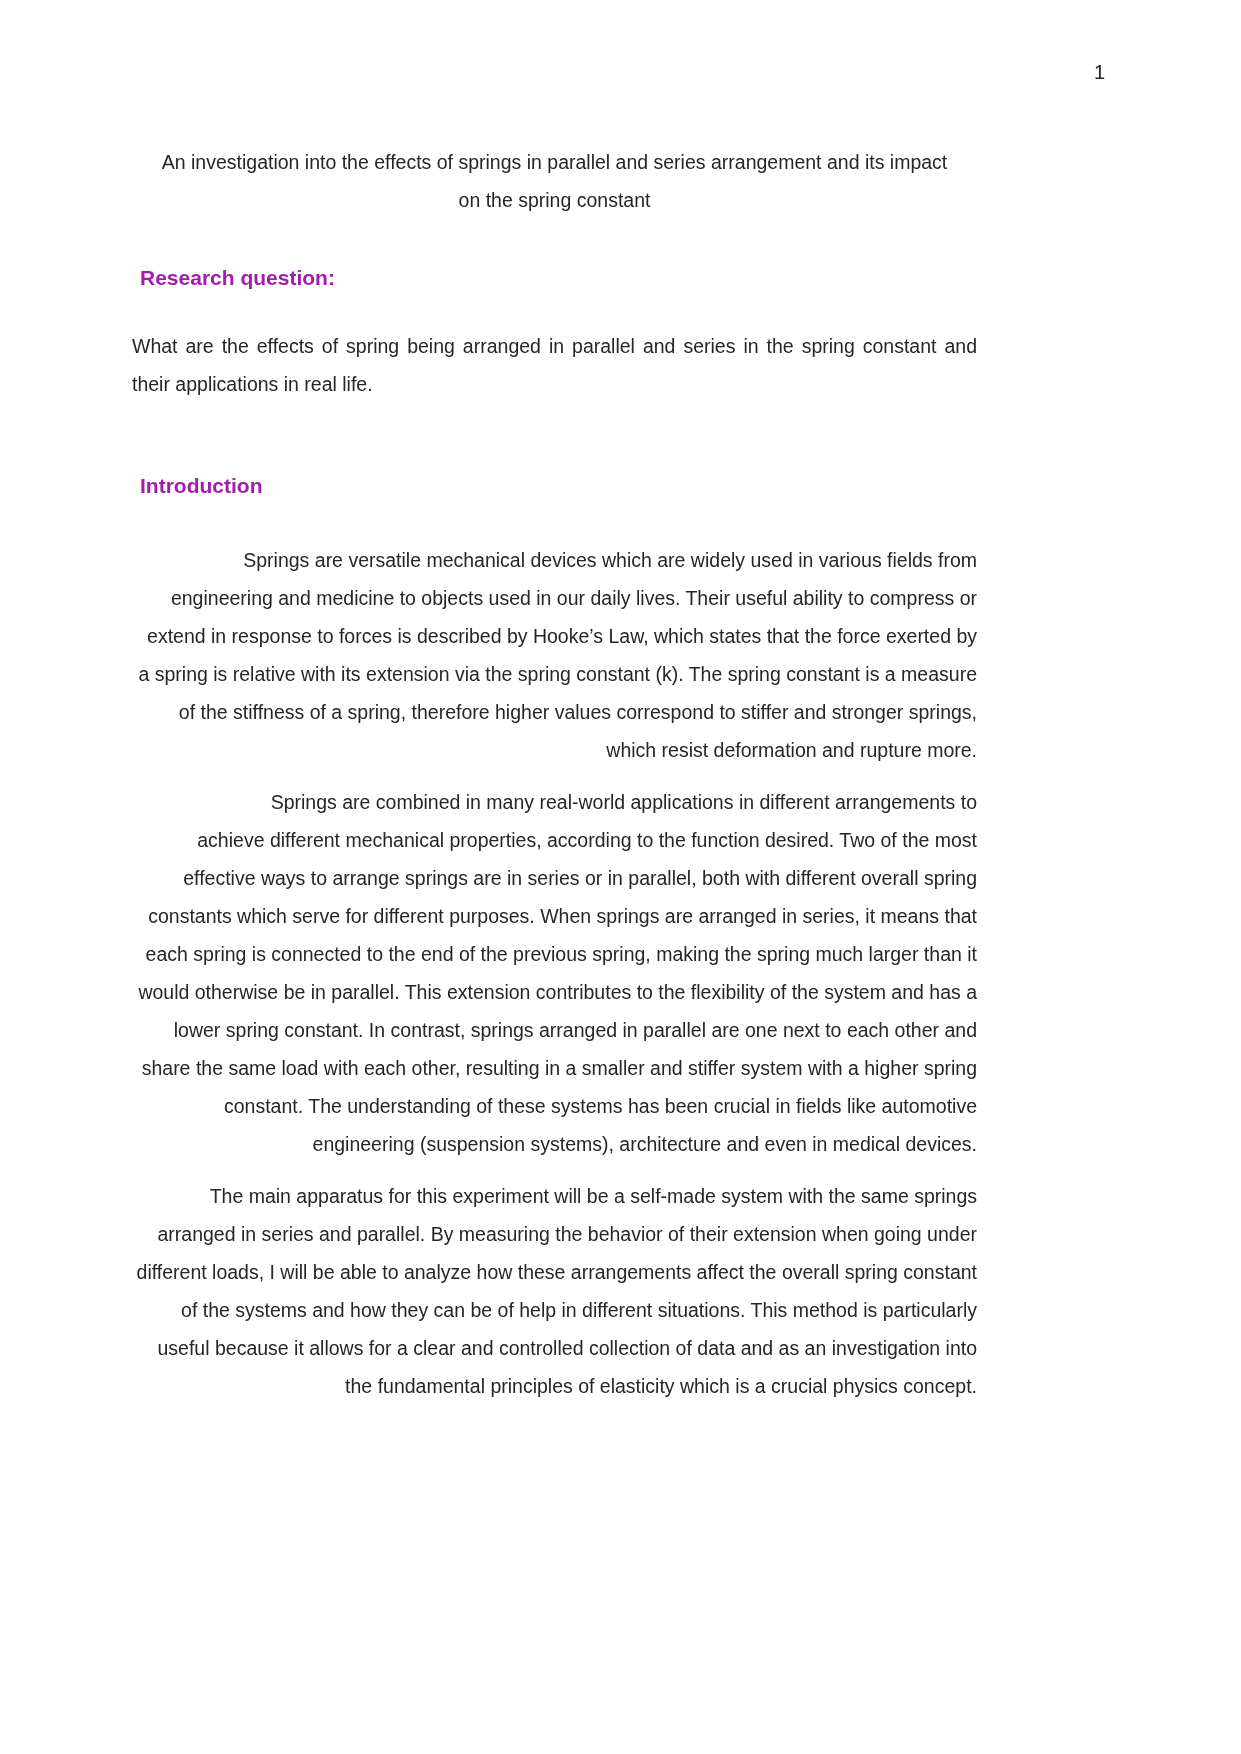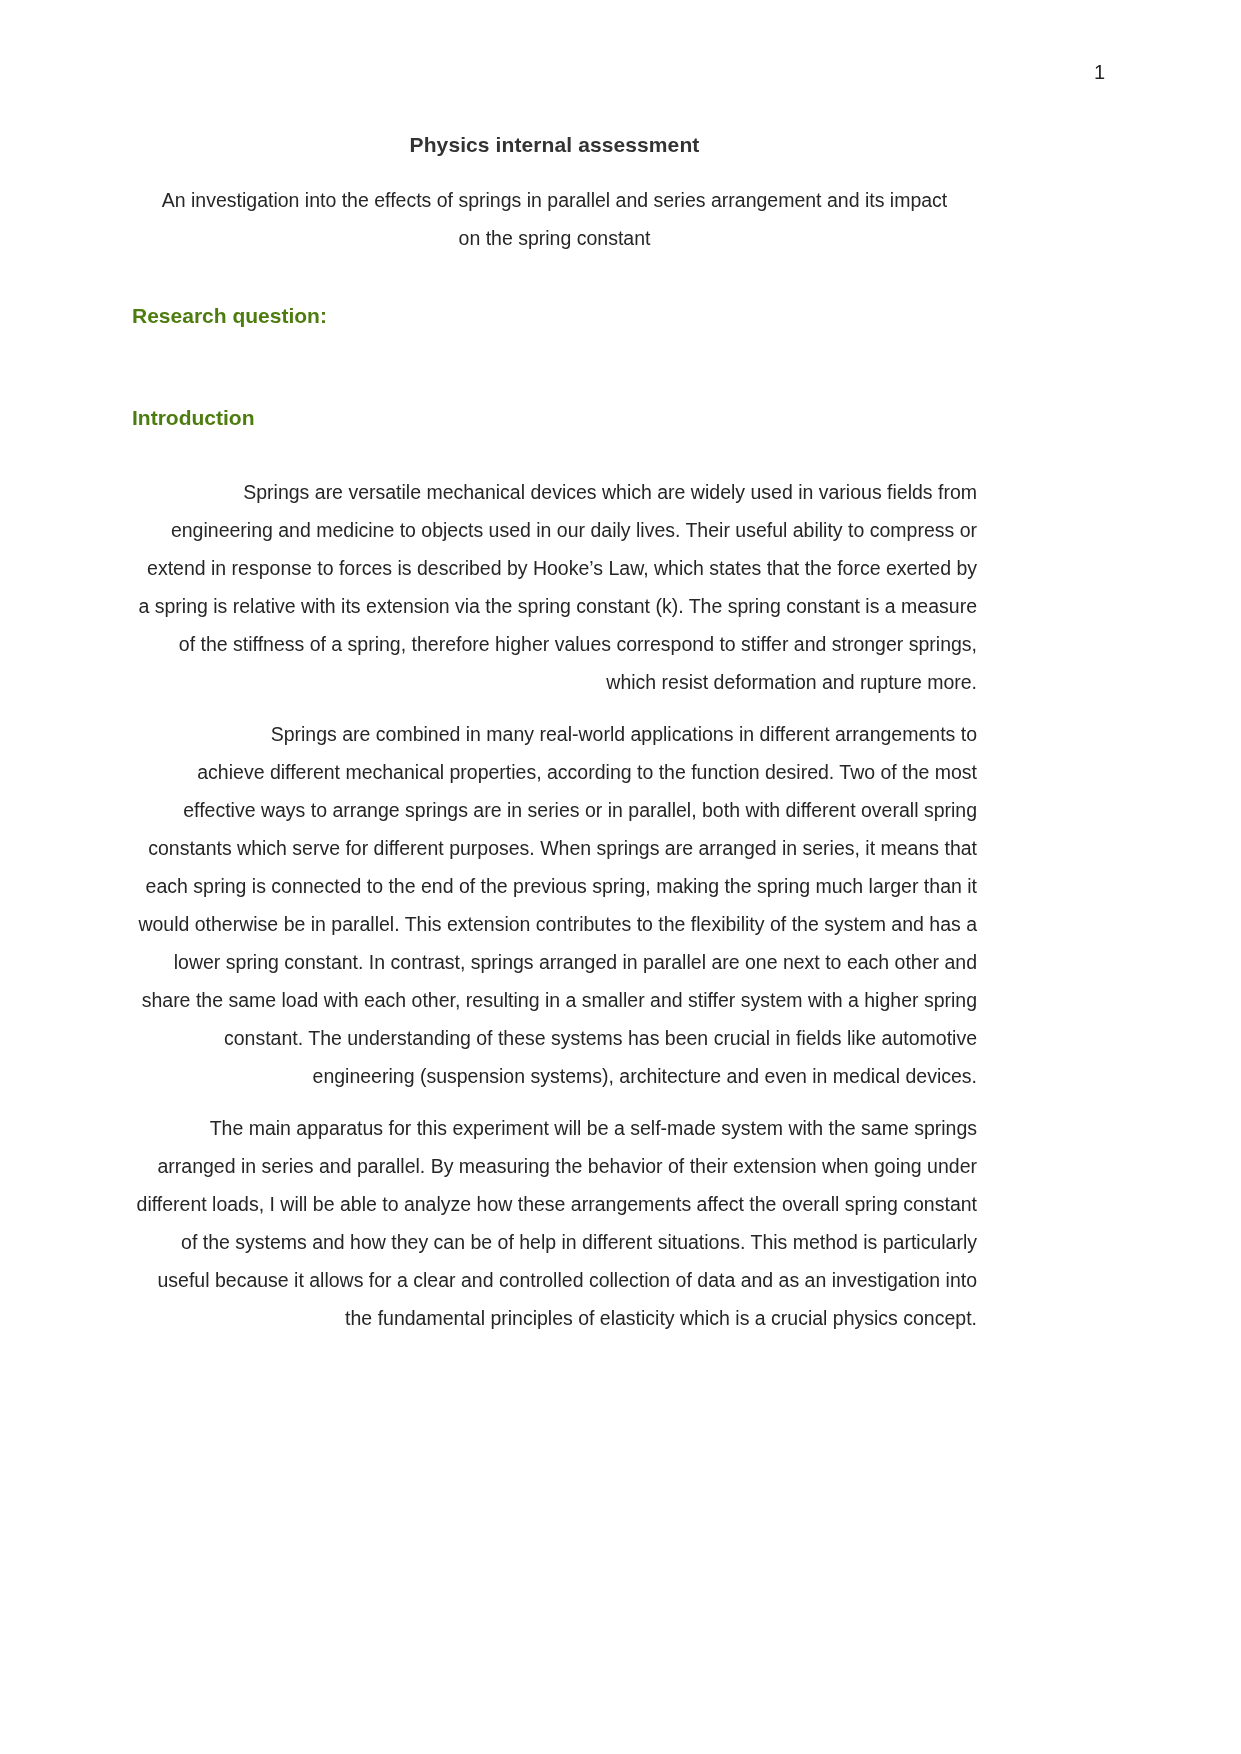--- a/index.html
+++ b/index.html
@@ -48,23 +48,23 @@
     font-size: 19.5px;
     font-weight: normal;
     color: #262626;
     text-align: center;
     line-height: 38px;
     margin: 17px;
   }
   .heading {
     font-size: 21px;
     font-weight: bold;
-    color: #4d7c0f;
+    color: #a21caf;
     line-height: 38px;
-    margin: 0;
+    margin: 8px;
   }
   .heading-research {
     margin-top: 40px;
   }
   .heading-intro {
     margin-top: 64px;
   }
   .para {
     font-size: 19.5px;
     color: #262626;
@@ -85,26 +85,26 @@
 </style>
 </head>
 <body>
 
 <div class="page">
 
   <div class="page-number">1</div>
 
   <div class="content">
 
-    <h1 class="doc-title">Physics internal assessment</h1>
 
     <p class="doc-subtitle">An investigation into the effects of springs in parallel and series arrangement and its impact on the spring constant</p>
 
     <h2 class="heading heading-research">Research question:</h2>
 
+    <p class="para para-justified">What are the effects of spring being arranged in parallel and series in the spring constant and their applications in real life.</p>
 
     <h2 class="heading heading-intro">Introduction</h2>
 
     <p class="para para-indent gap-intro-1">Springs are versatile mechanical devices which are widely used in various fields from engineering and medicine to objects used in our daily lives. Their useful ability to compress or extend in response to forces is described by Hooke’s Law, which states that the force exerted by a spring is relative with its extension via the spring constant (k). The spring constant is a measure of the stiffness of a spring, therefore higher values correspond to stiffer and stronger springs, which resist deformation and rupture more.</p>
 
     <p class="para para-indent gap-body">Springs are combined in many real-world applications in different arrangements to achieve different mechanical properties, according to the function desired. Two of the most effective ways to arrange springs are in series or in parallel, both with different overall spring constants which serve for different purposes. When springs are arranged in series, it means that each spring is connected to the end of the previous spring, making the spring much larger than it would otherwise be in parallel. This extension contributes to the flexibility of the system and has a lower spring constant. In contrast, springs arranged in parallel are one next to each other and share the same load with each other, resulting in a smaller and stiffer system with a higher spring constant. The understanding of these systems has been crucial in fields like automotive engineering (suspension systems), architecture and even in medical devices.</p>
 
     <p class="para para-indent gap-body">The main apparatus for this experiment will be a self-made system with the same springs arranged in series and parallel. By measuring the behavior of their extension when going under different loads, I will be able to analyze how these arrangements affect the overall spring constant of the systems and how they can be of help in different situations. This method is particularly useful because it allows for a clear and controlled collection of data and as an investigation into the fundamental principles of elasticity which is a crucial physics concept.</p>
 
   </div>

